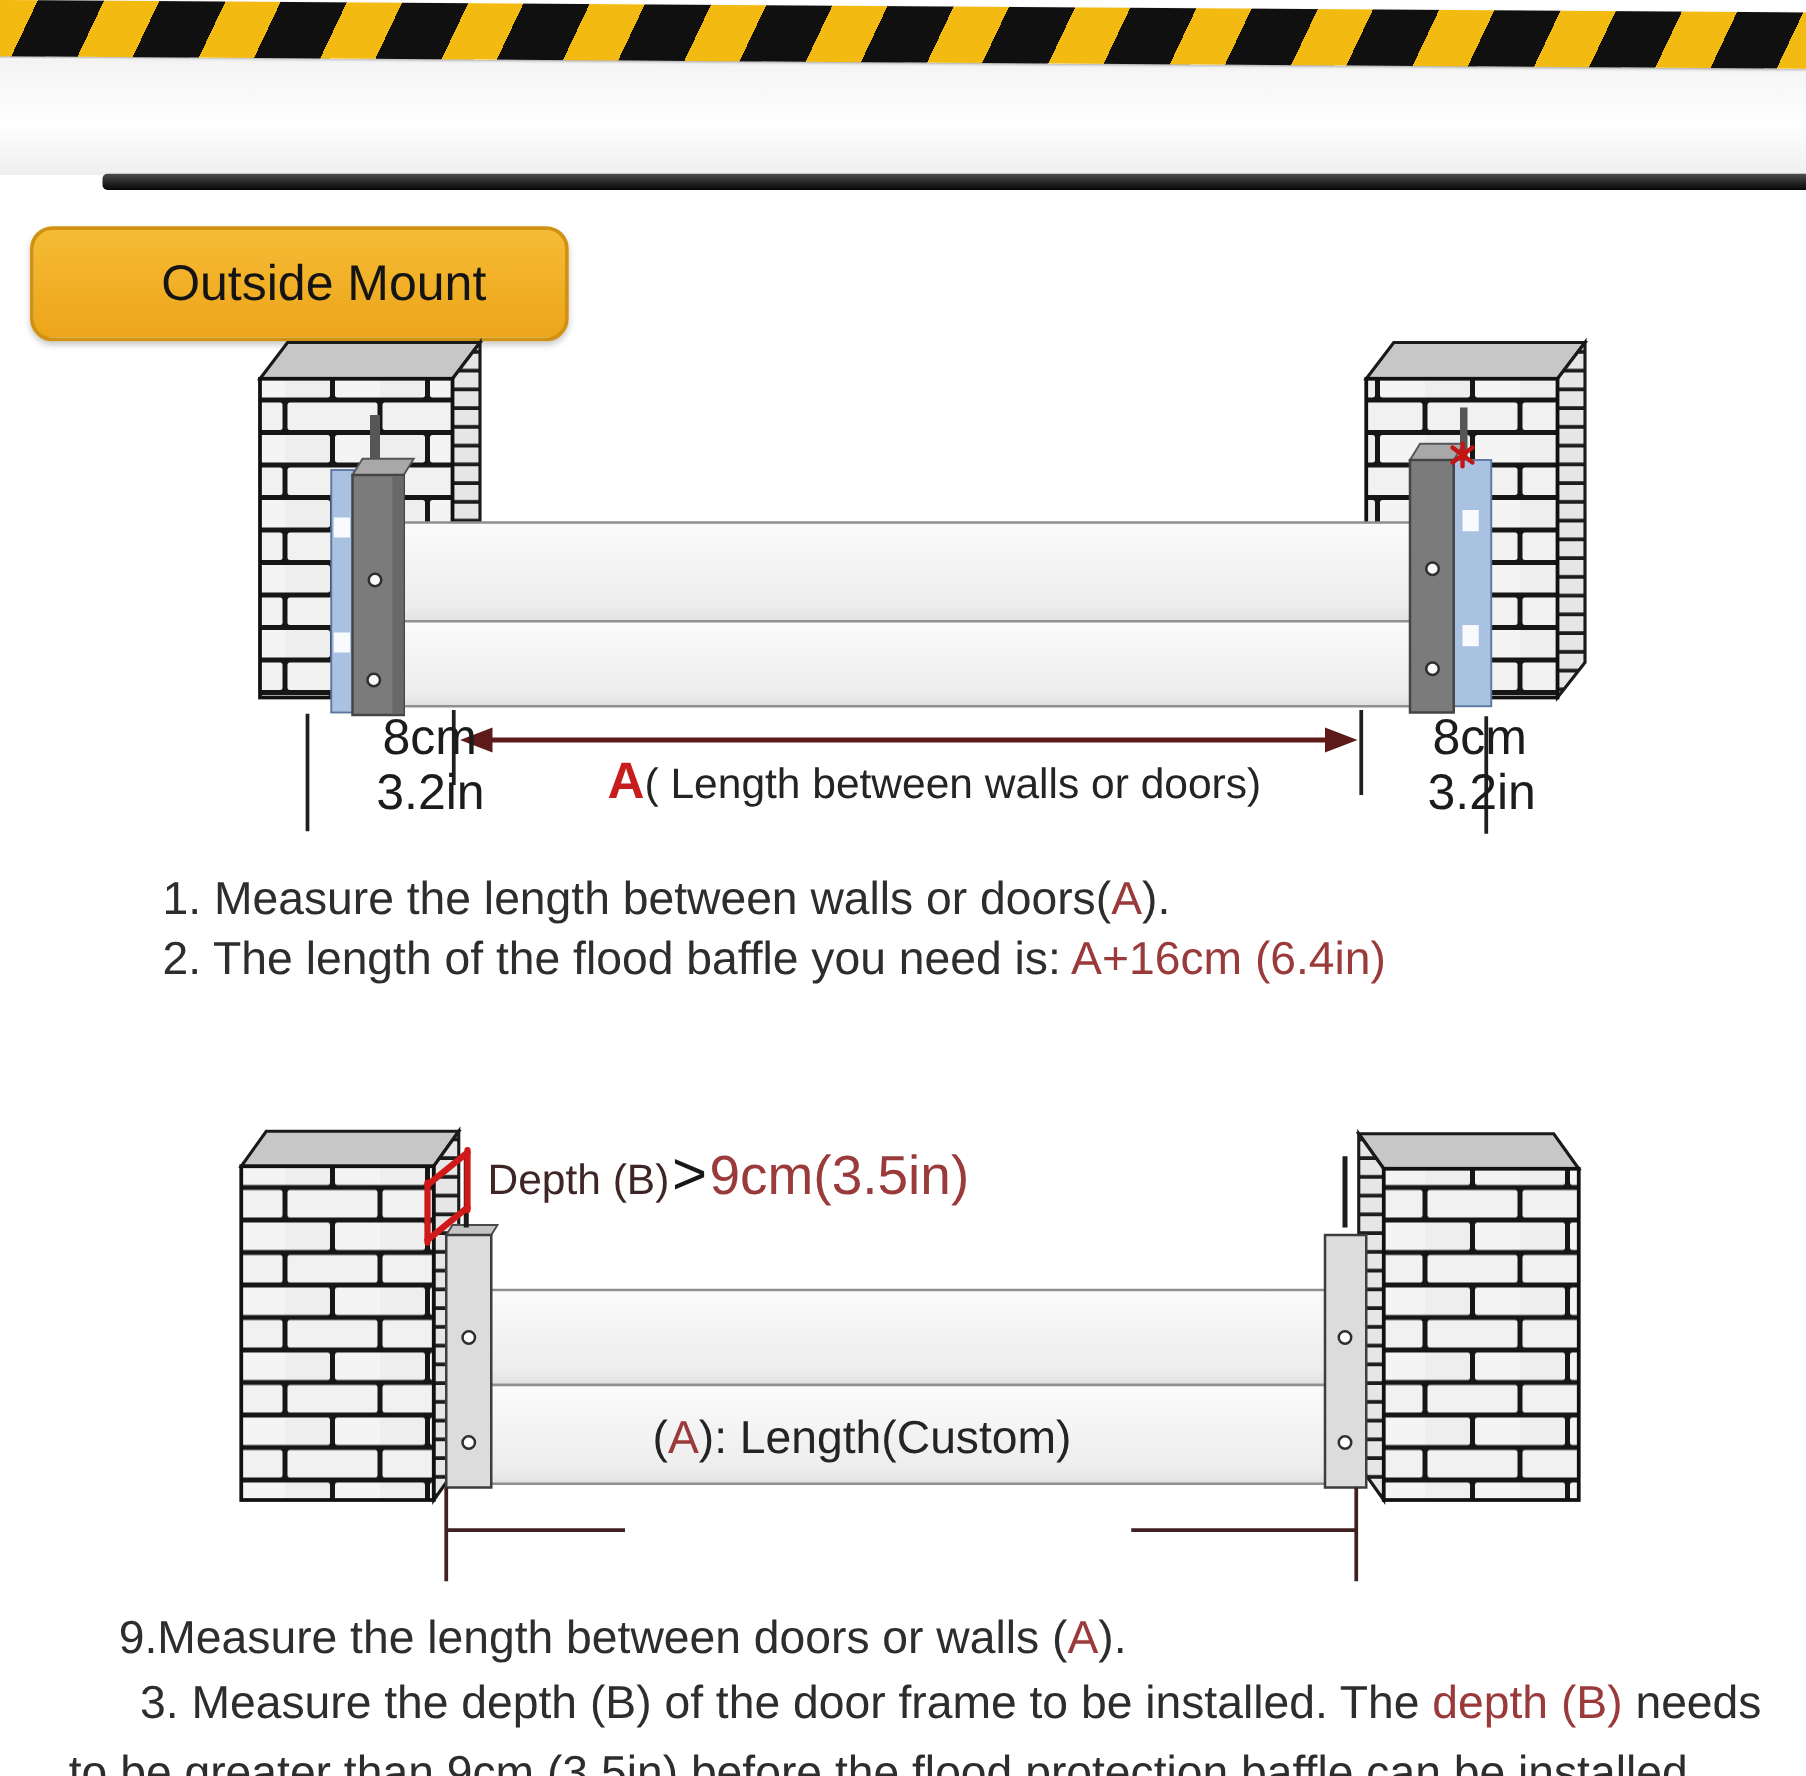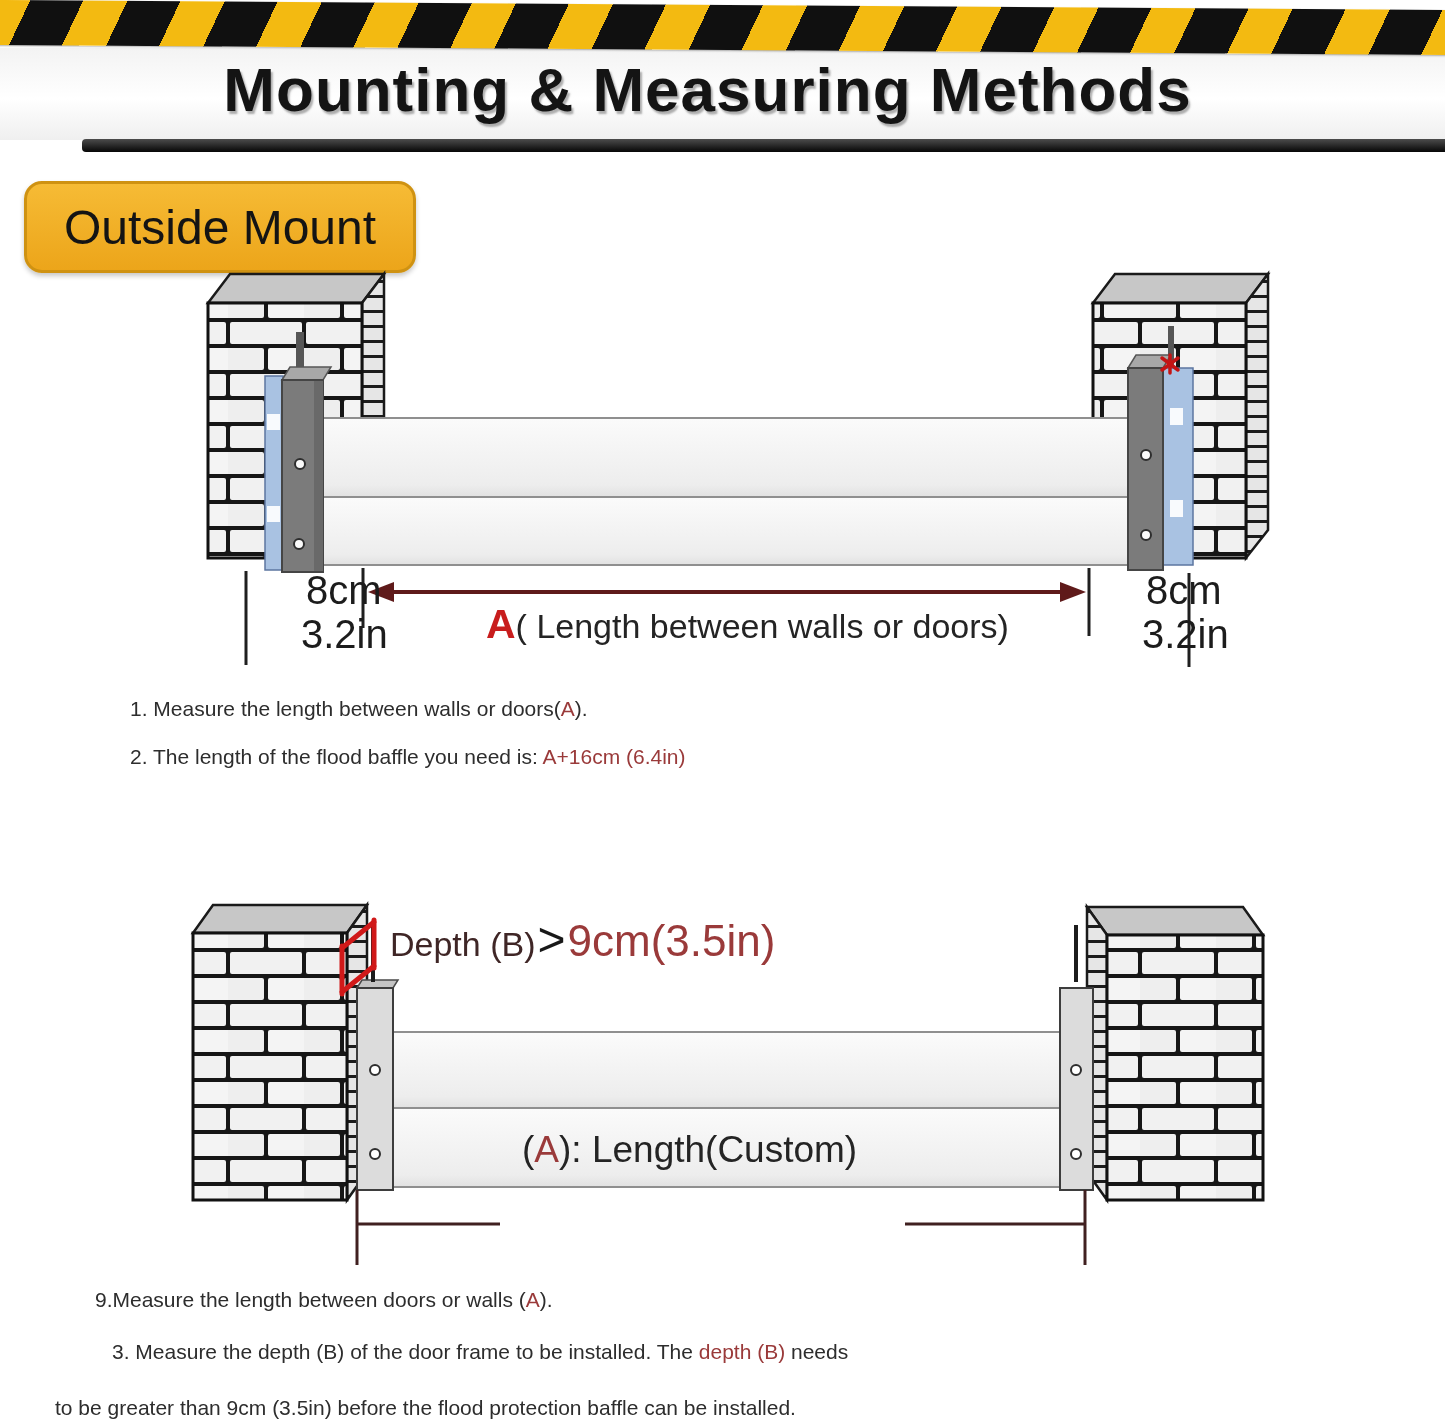--- a/index.html
+++ b/index.html
@@ -20,51 +20,50 @@
            background:repeating-linear-gradient(115deg,var(--caution-yellow) 0 40px,var(--caution-black) 40px 88px);
            transform:rotate(.4deg);box-shadow:0 1px 2px rgba(0,0,0,.3);}
   .page-title{position:absolute;top:54px;left:0;right:30px;text-align:center;
               font-size:62px;font-weight:bold;letter-spacing:1px;color:#141414;
               text-shadow:2px 3px 2px rgba(110,110,110,.55);white-space:nowrap;}
   .underbar{position:absolute;top:139px;left:82px;right:0;height:13px;
             background:linear-gradient(#4c4c4c,#060606);border-radius:4px 0 0 4px;}
 
   
   .badge{position:absolute;display:flex;align-items:center;justify-content:center;
-         font-size:48px;color:#141414;border:3px solid var(--pill-border);border-radius:18px;
-         background:linear-gradient(180deg,#f6bb35,#eca51a);box-shadow:0 3px 5px rgba(0,0,0,.22);}
+         font-size:40px;color:#141414;border:3px solid var(--pill-border);border-radius:18px;
+         background:linear-gradient(180deg,#f6bb35,#eca51a);box-shadow:0 3px 5px rgba(0,0,0,.22);padding-left:39px;}
   .badge.outside{left:24px;top:181px;width:386px;height:86px;}
   .badge.inside{left:24px;top:805px;width:386px;height:88px;}
 
   svg.diagram{position:absolute;left:0;width:1445px;height:400px;}
   #svg-outside{top:268px;}
   #svg-inside{top:898px;}
 
   
   .meas{position:absolute;font-size:40px;color:#1c1c1c;white-space:nowrap;line-height:1;margin-left:48px;}
   .span-label{position:absolute;left:486px;top:601px;white-space:nowrap;font-size:34px;color:#242424;}
   .span-label .bigA{font-size:41px;font-weight:bold;color:var(--accent-red);}
-  .step{position:absolute;font-size:21px;color:#2d2d2d;white-space:nowrap;line-height:1.25;}
+  .step{position:absolute;font-size:37px;color:#2d2d2d;white-space:nowrap;line-height:1.25;}
   .maroon{color:var(--maroon);}
   .depth-label{position:absolute;left:390px;top:912px;display:flex;align-items:baseline;white-space:nowrap;}
   .depth-label .dname{font-size:34px;color:#3f2626;}
   .depth-label .dgt{font-size:48px;color:#181818;margin:0 2px;}
   .depth-label .dval{font-size:44px;color:var(--maroon);}
   .len-custom{position:absolute;left:522px;top:1129px;font-size:37px;color:#242424;white-space:nowrap;}
   .len-custom .maroon{font-size:37px;}
 </style>
 </head>
 <body>
 
 <div id="stage">
 
   <div class="banner">
     <div class="titleband"></div>
     <div class="stripes"></div>
-    <div class="page-title">Mounting &amp; Measuring Methods</div>
     <div class="underbar"></div>
   </div>
 
   <div class="badge outside">Outside Mount</div>
 
   <svg id="svg-outside" class="diagram" viewBox="0 0 1445 400">
     <defs>
       <pattern id="bricks1" width="76" height="52" patternUnits="userSpaceOnUse">
         <rect width="76" height="52" fill="#161616"></rect>
         <rect x="2" y="2" width="72" height="22" rx="2" fill="#f1f1f1"></rect>

